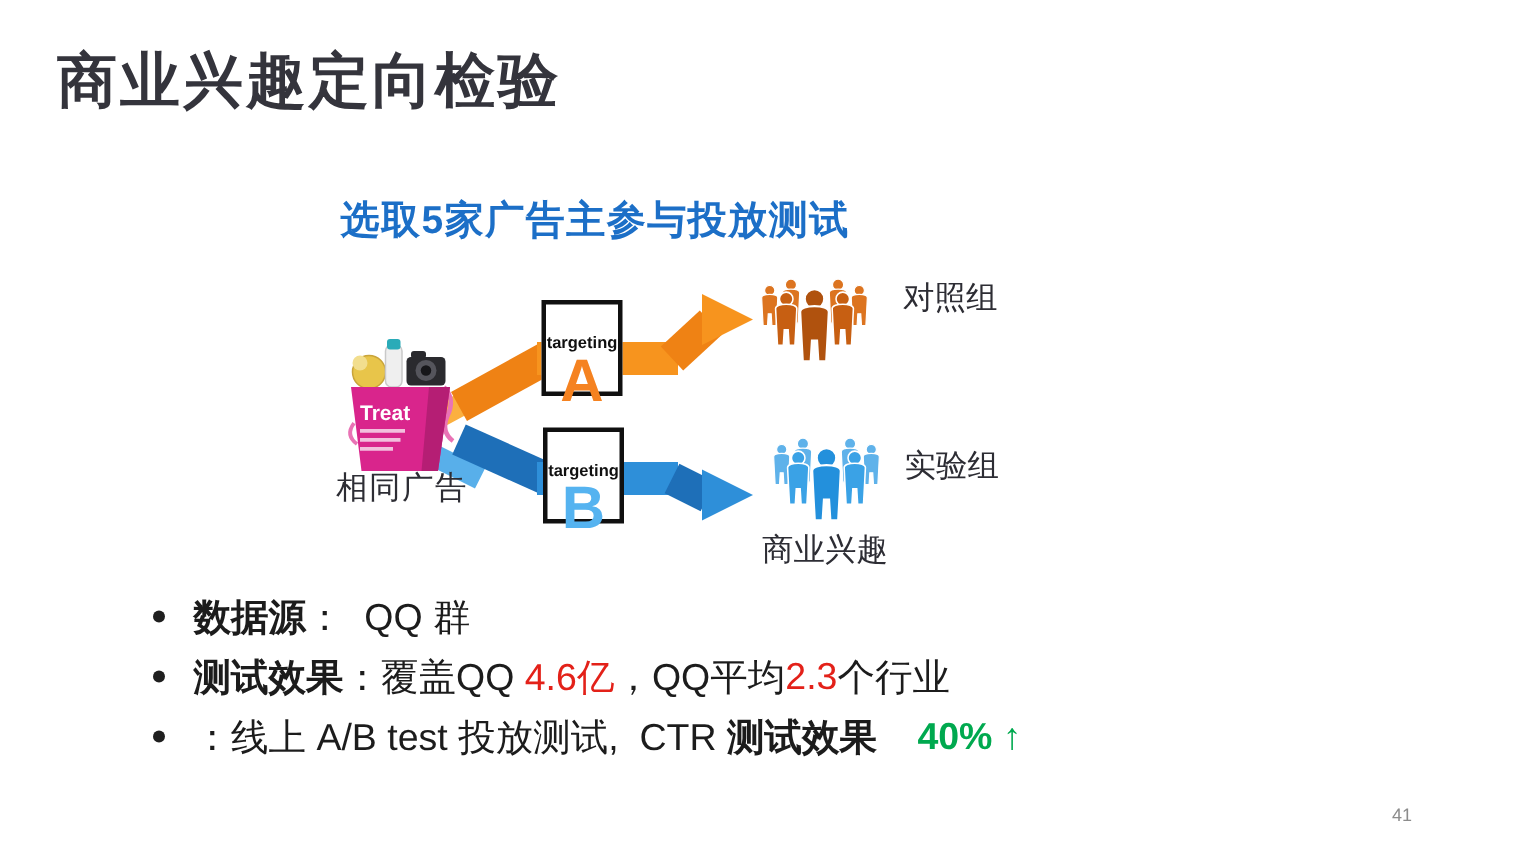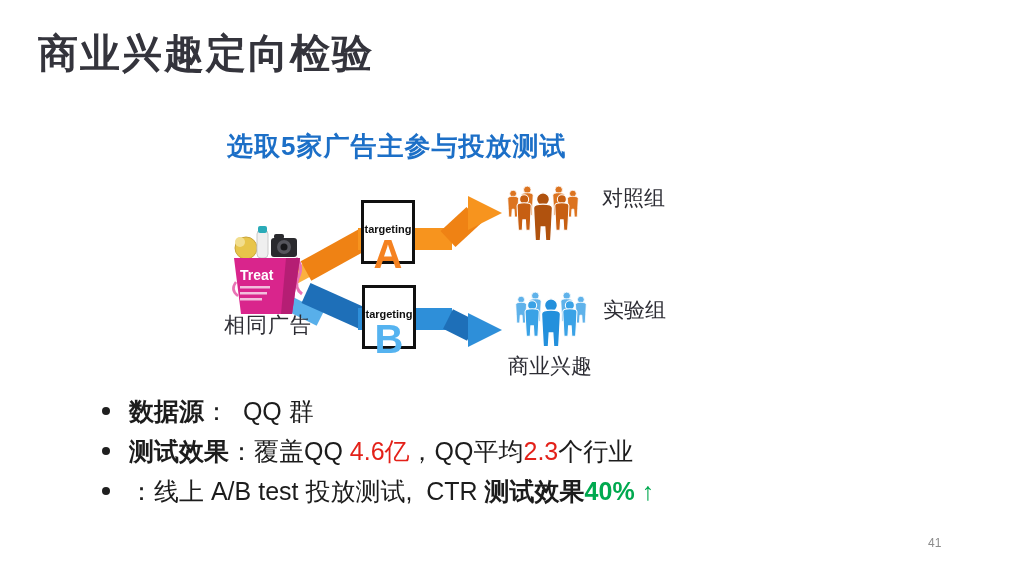--- a/index.html
+++ b/index.html
@@ -70,21 +70,21 @@
   .lbl-experiment{left:383px;top:124px;}
   .lbl-interest{left:288px;top:180px;}
 
   
   .bullets{position:absolute;left:102px;top:391px;}
   .bullet-row{display:flex;align-items:center;height:40px;font-size:25px;color:var(--body_text);}
   .dot{width:8px;height:8px;border-radius:50%;background:#1f1f1f;margin-right:19px;flex:none;}
   .seg{white-space:pre-wrap;}
   .seg.b{font-weight:800;}
   .seg.red{color:var(--red_accent);}
-  .seg.green{color:var(--green_accent);font-weight:800;}
+  .seg.green{color:var(--green_accent);font-weight:800;margin-left:27px;}
 
   .page-number{
     position:absolute;left:928px;top:536px;
     font-size:12px;color:var(--page_number_gray);
   }
 </style>
 </head>
 <body>
 
 <div class="slide">

